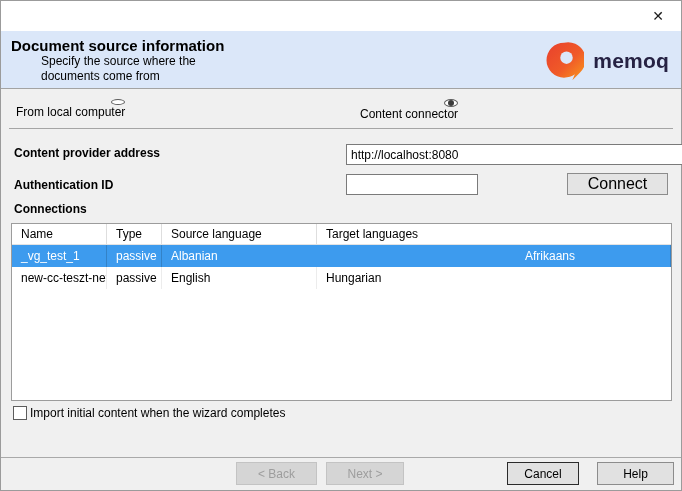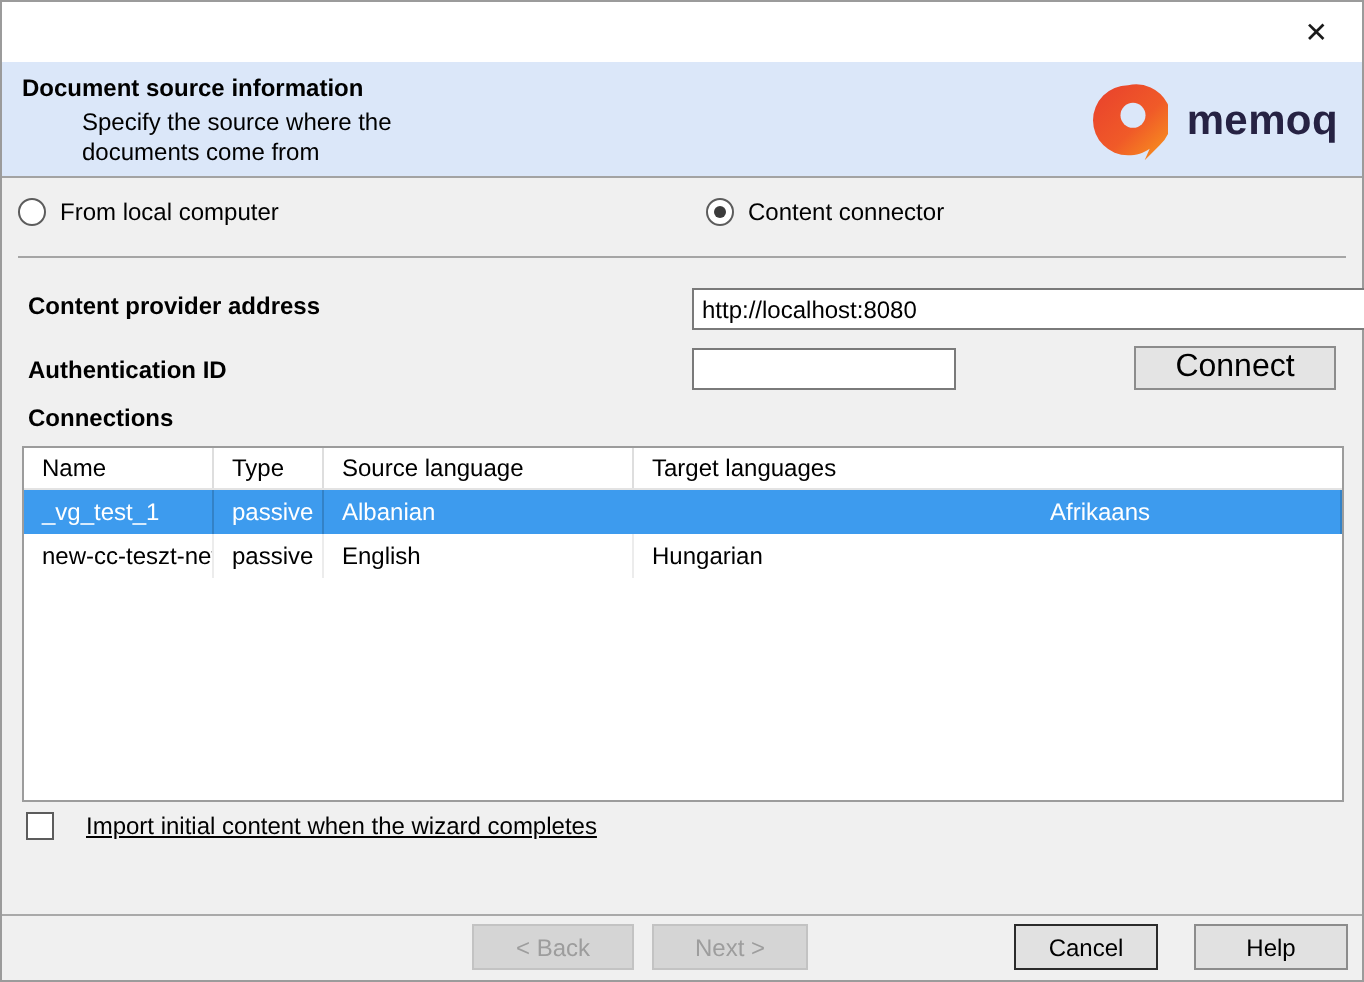--- a/index.html
+++ b/index.html
@@ -11,28 +11,28 @@
   }
   .dialog{position:absolute;inset:0;border:1px solid #9b9b9b;box-sizing:border-box;background:#f0f0f0;}
 
   
   .titlebar{position:absolute;left:0;top:0;width:100%;height:30px;background:#ffffff;}
   .titlebar .title{position:absolute;left:9px;top:7px;font-size:12px;color:#000;}
   .titlebar .close{position:absolute;right:13px;top:5px;font-size:14px;color:#1a1a1a;cursor:pointer;padding:2px 4px;}
 
   
   .header{position:absolute;left:0;top:30px;width:100%;height:58px;background:#dbe7f9;border-bottom:1px solid #a3a3a3;box-sizing:border-box;}
-  .h-title{position:absolute;left:10px;top:6px;font-weight:bold;font-size:12px;}
+  .h-title{position:absolute;left:10px;top:6px;font-weight:bold;font-size:15px;}
   .h-sub{position:absolute;left:40px;top:23px;line-height:15px;font-size:12px;}
   .brand{position:absolute;right:12px;top:9px;display:flex;align-items:center;}
   .brand-text{font-size:21px;font-weight:600;color:#262243;margin-left:9px;letter-spacing:0.2px;}
 
   
   .radio-row{position:absolute;left:0;top:98px;width:100%;height:22px;}
-  .radio-opt{position:absolute;display:flex;align-items:flex-start;height:20px;cursor:default;}
+  .radio-opt{position:absolute;display:flex;align-items:flex-end;height:20px;cursor:default;flex-direction:column;}
   .radio-opt.local{left:8px;top:0;}
   .radio-opt.connector{left:352px;top:0;}
   .radio{width:12px;height:12px;border:1px solid #5c5c5c;border-radius:50%;background:#fff;display:inline-flex;align-items:center;justify-content:center;box-sizing:content-box;}
   .radio .dot{width:6px;height:6px;border-radius:50%;background:#3b3b3b;}
   .radio-label{margin-left:7px;}
   .divider1{position:absolute;left:8px;right:8px;top:127px;height:0;border-top:1px solid #a5a5a5;}
 
   
   .form-label{position:absolute;left:13px;font-weight:bold;}
   .lbl-address{top:145px;}
@@ -54,21 +54,21 @@
   .c3{width:155px;}
   .c4{flex:1;border-right:none !important;}
   .rrow{height:22px;line-height:22px;}
   .rrow .c{border-right:1px solid #ececec;}
   .rrow.selected{background:#3d9bee;color:#fff;}
   .rrow.selected .c{border-right:1px solid rgba(0,0,0,0.16);}
 
   
   .chk-row{position:absolute;left:12px;top:405px;display:flex;align-items:center;}
   .checkbox{width:12px;height:12px;background:#fff;border:1px solid #5c5c5c;display:inline-block;}
-  .chk-label{margin-left:16px;text-decoration:underline;}
+  .chk-label{margin-left:3px;}
 
   
   .divider2{position:absolute;left:0;right:0;top:456px;border-top:1px solid #a9a9a9;}
   .btn{position:absolute;top:461px;height:23px;box-sizing:border-box;font-family:"Liberation Sans",sans-serif;font-size:12px;text-align:center;}
   .btn.disabled{background:#d5d5d5;border:1px solid #c3c3c3;color:#9d9d9d;}
   .btn.normal{background:#e1e1e1;border:1px solid #8c8c8c;color:#000;}
   .btn.default{background:#e1e1e1;border:1px solid #2b2b2b;color:#000;}
   .btn-back{left:235px;width:81px;}
   .btn-next{left:325px;width:78px;}
   .btn-finish{left:412px;width:78px;}

